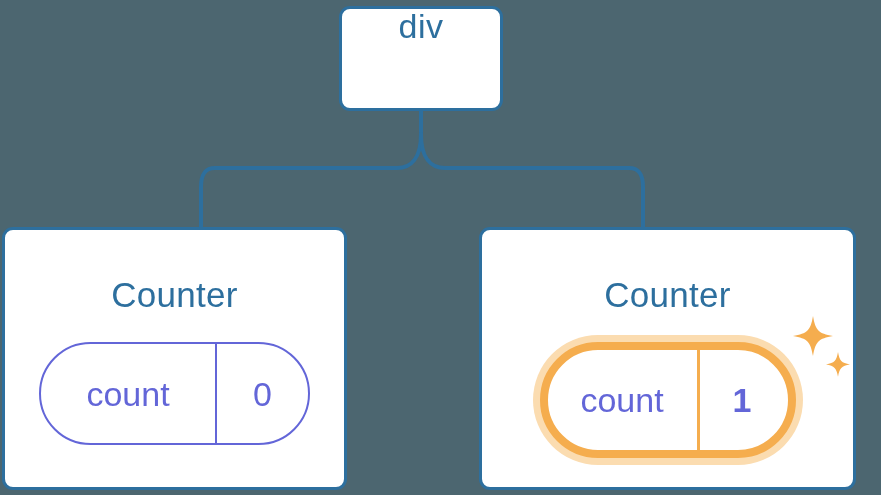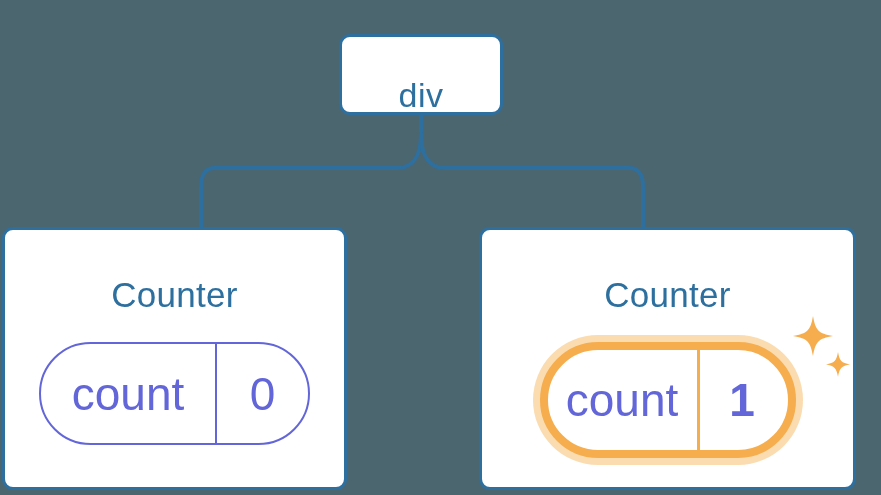--- a/index.html
+++ b/index.html
@@ -32,25 +32,24 @@
     background: #ffffff;
     border: 3px solid #2d6f9e;
     border-radius: 11px;
     box-sizing: border-box;
   }
 
   .node-root {
     left: 339px;
     top: 6px;
     width: 164px;
-    height: 81px;
+    height: 105px;
     display: flex;
-    align-items: flex-end;
+    align-items: flex-start;
     justify-content: center;
-    margin-top: 28px;
   }
   .root-label {
     color: #2d6f9e;
     font-size: 34px;
     letter-spacing: 0.5px;
     line-height: 1;
   }
 
   .node-child {
     top: 227px;
@@ -117,21 +116,21 @@
   .pill-hl .pill-val {
     width: 85px;
   }
 
   .pill-key, .pill-val {
     display: flex;
     align-items: center;
     justify-content: center;
     box-sizing: border-box;
     color: #6366d8;
-    font-size: 46px;
+    font-size: 34px;
     line-height: 1;
   }
   .pill-val-bold {
     font-weight: bold;
   }
 
   
   .sparkles {
     position: absolute;
     right: -58px;

